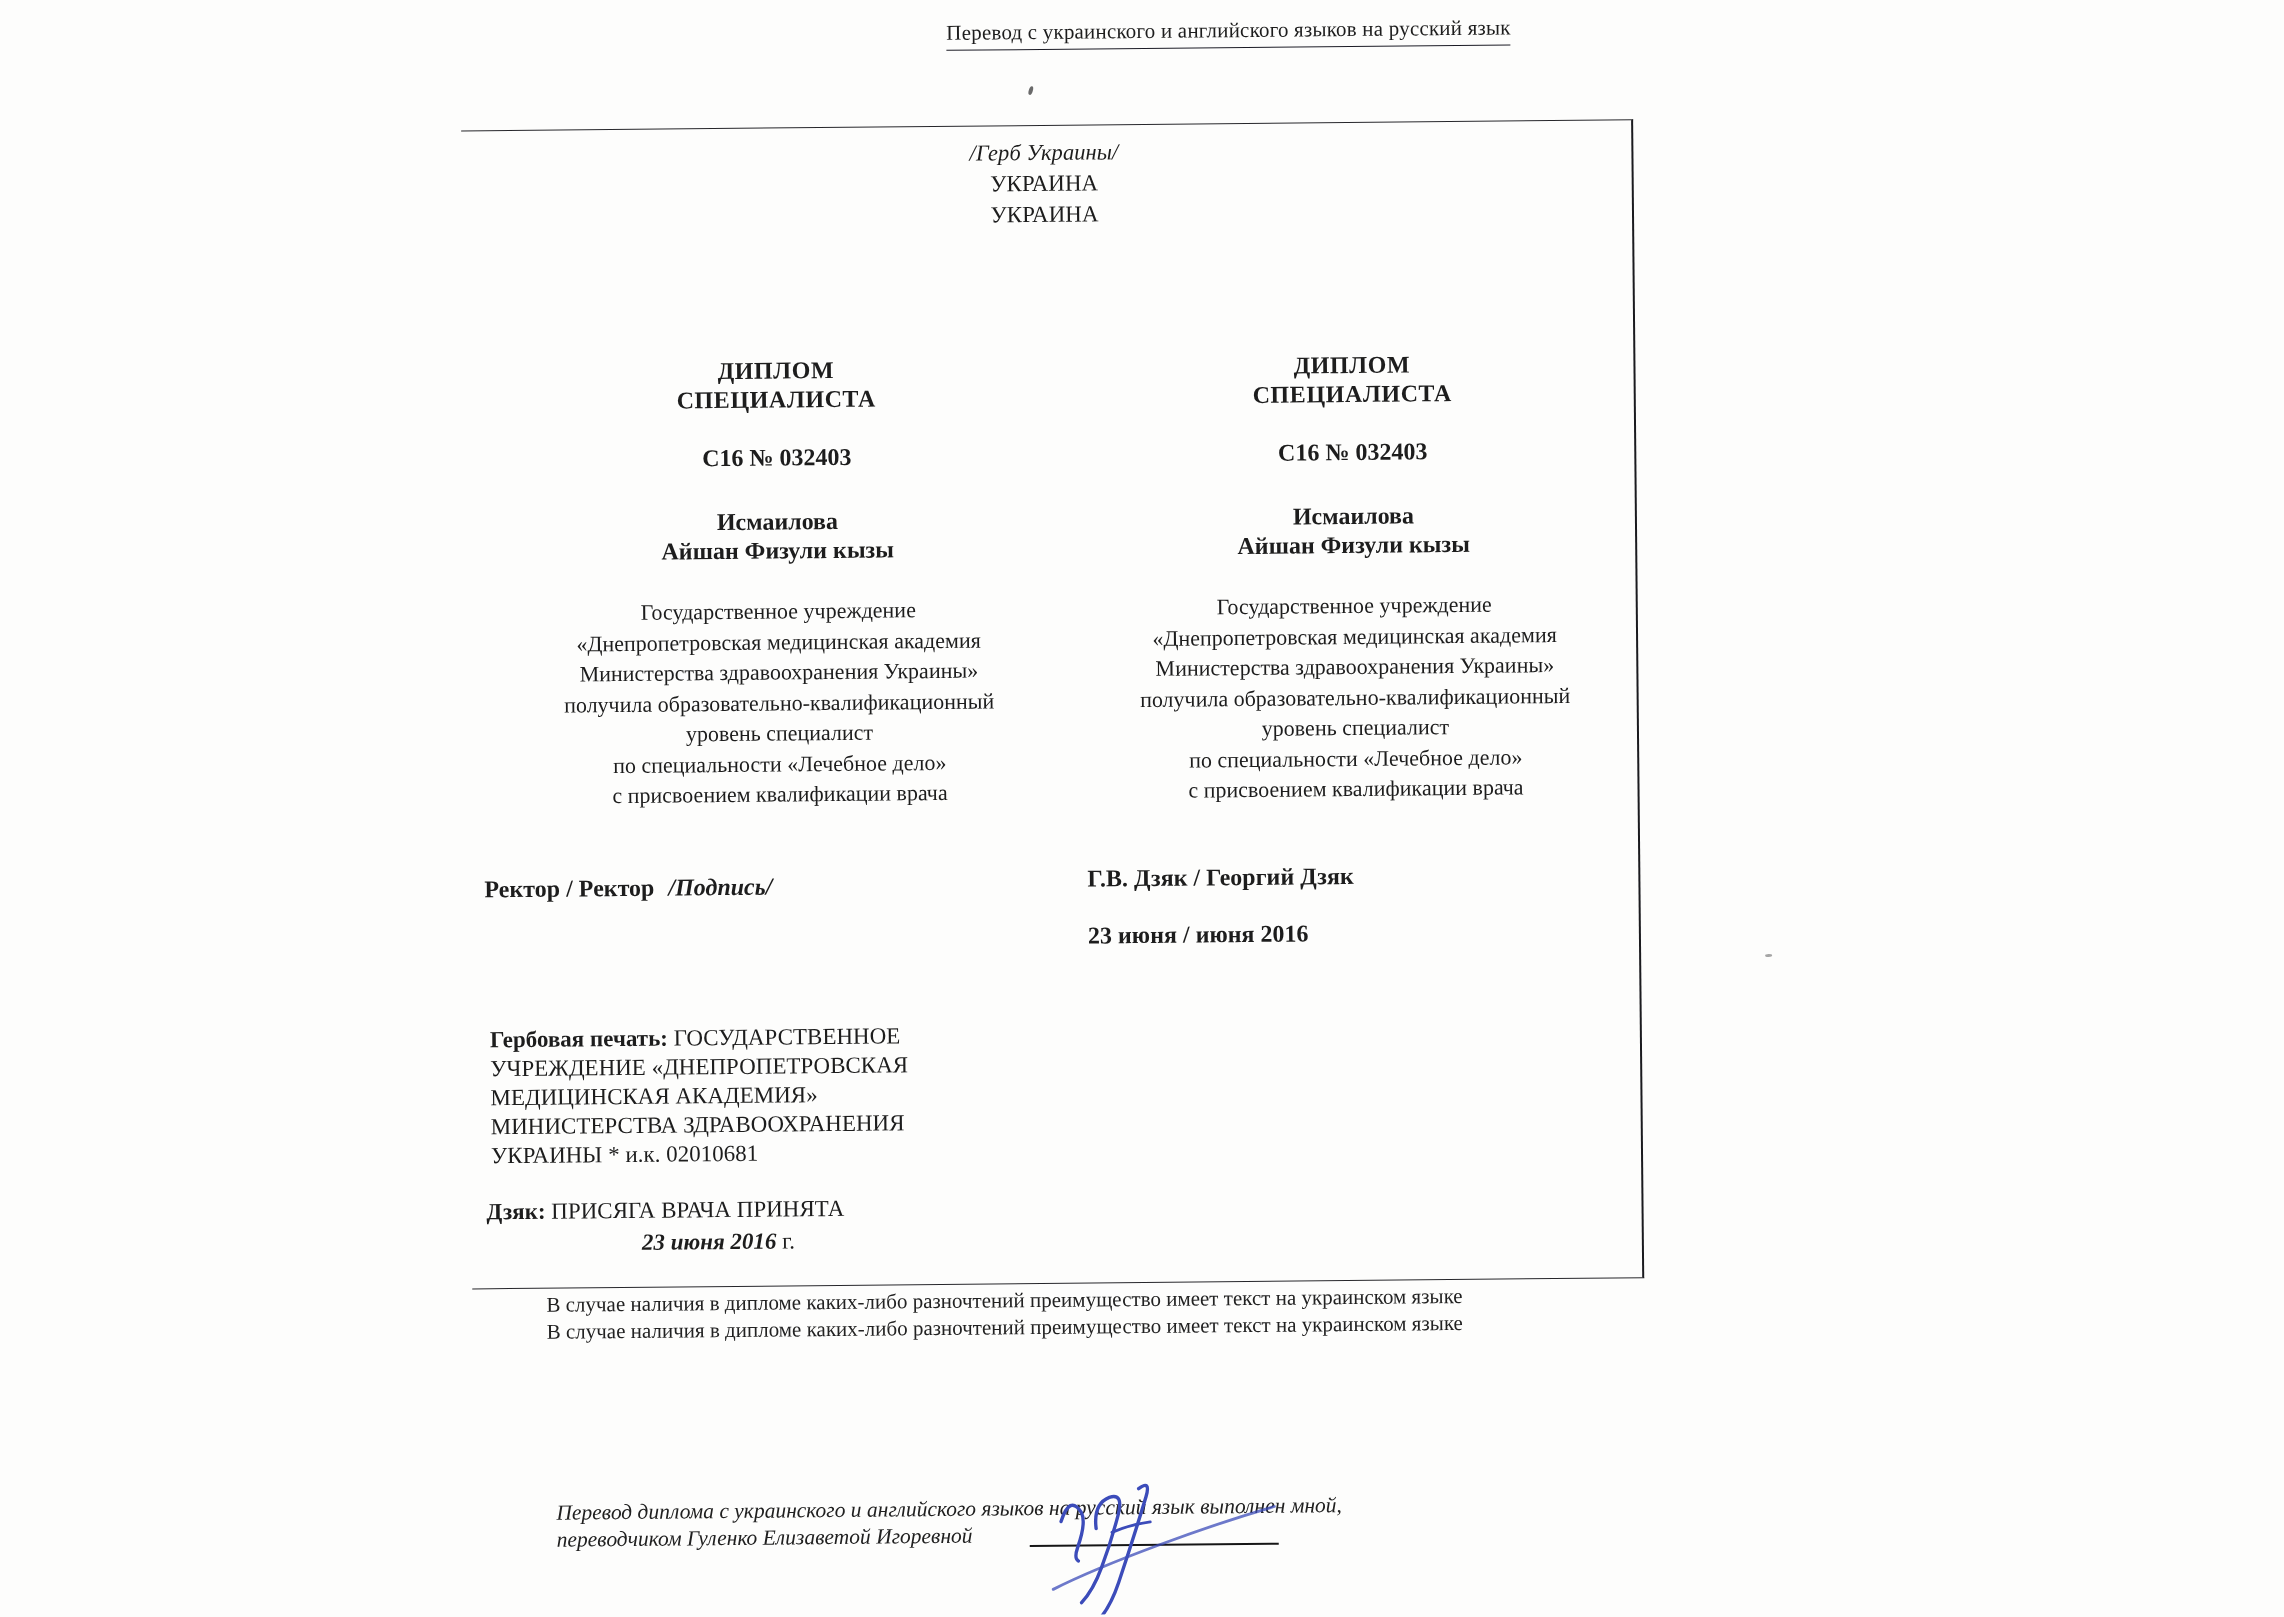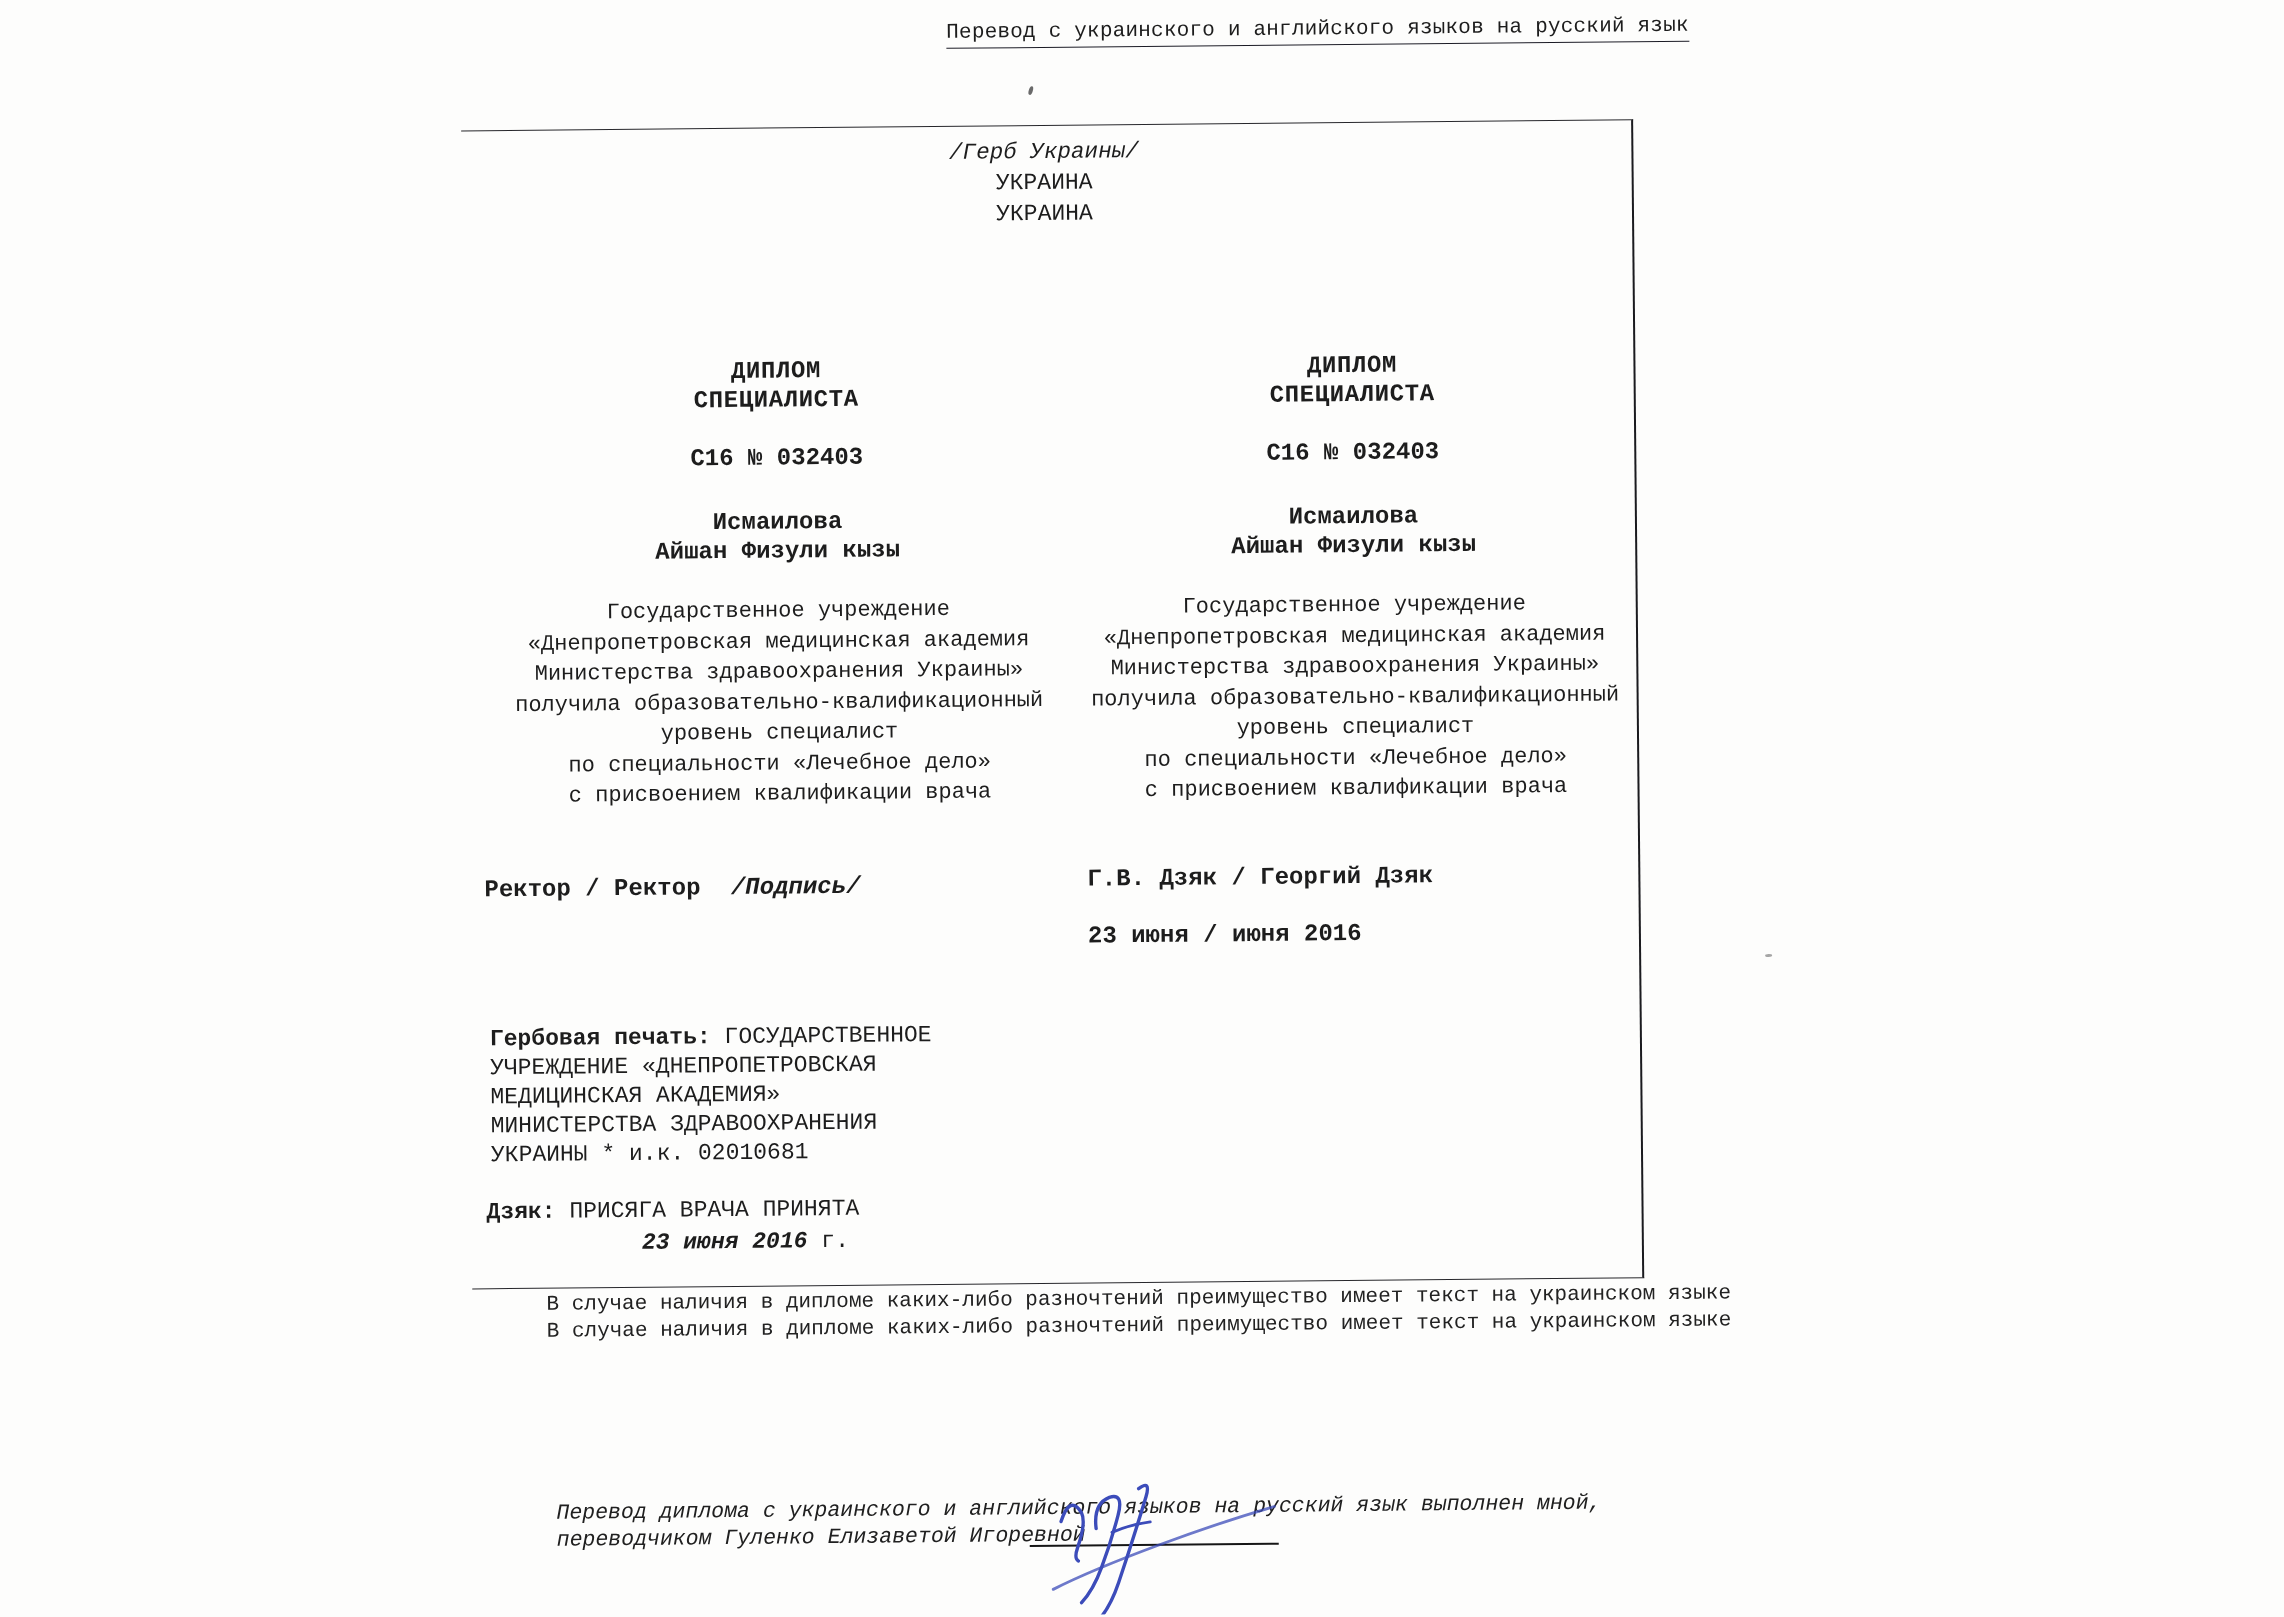--- a/index.html
+++ b/index.html
@@ -5,21 +5,21 @@
   html, body {
     margin: 0; padding: 0;
     width: 2284px; height: 1617px;
     background: #ffffff;
     overflow: hidden;
   }
   .page {
     position: relative;
     width: 2284px; height: 1617px;
     background: #fdfdfc;
-    font-family: Liberation Mono, monospace;
+    font-family: Liberation Serif, serif;
     color: #1d1d1d;
   }
   .sheet {
     position: absolute; left: 0; top: 0;
     width: 2284px; height: 1617px;
     transform: rotate(-0.55deg);
     transform-origin: 50% 52%;
   }
   .b  { font-weight: bold; }
 
@@ -55,21 +55,21 @@
   .col-right { left: 1102px; }
   .col .title  { position: absolute; top: 0;     left: 0; width: 100%; font-size: 24px; font-weight: bold; line-height: 29px; letter-spacing: 0.6px; }
   .col .serial { position: absolute; top: 88px; left: 0; width: 100%; font-size: 24px; font-weight: bold; }
   .col .holder { position: absolute; top: 151px; left: 0; width: 100%; font-size: 24px; font-weight: bold; line-height: 29px; }
   .col .body-par { position: absolute; top: 240px; left: -17px; width: 543px; font-size: 22px; line-height: 30.5px; }
 
   .rector-line {
     position: absolute; left: 484px; top: 870px;
     font-size: 24px; font-weight: bold; white-space: nowrap;
   }
-  .rector-line .sig-note { font-style: italic; margin-left: 16px; }
+  .rector-line .sig-note { font-style: italic; margin-left: 8px; }
 
   .signer-name {
     position: absolute; left: 1087px; top: 865px;
     font-size: 24px; font-weight: bold; white-space: nowrap;
   }
   .sign-date {
     position: absolute; left: 1087px; top: 922px;
     font-size: 24px; font-weight: bold; white-space: nowrap;
   }
 

